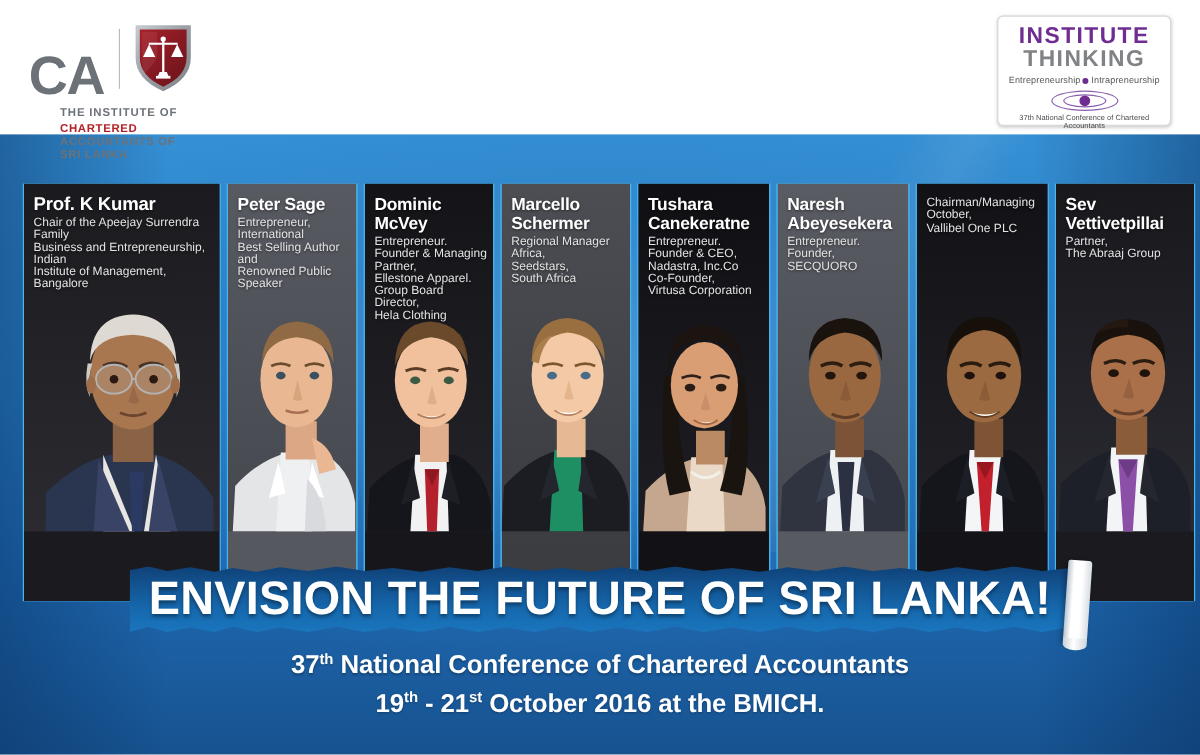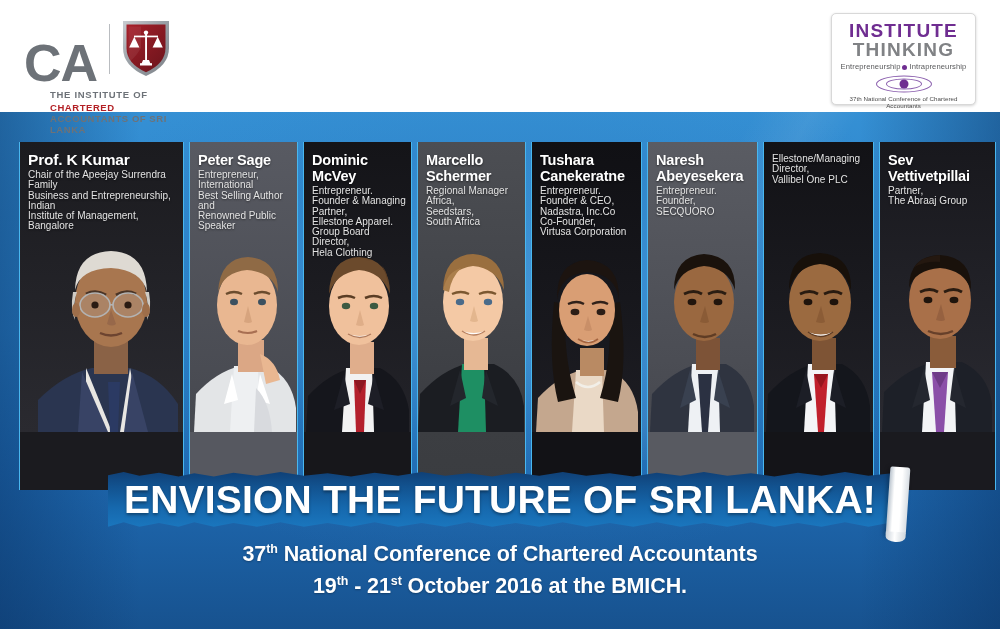--- a/index.html
+++ b/index.html
@@ -33,21 +33,21 @@
     display: flex;
     align-items: flex-start;
   }
   .ca-mark {
     display: flex;
     align-items: center;
     height: 52px;
   }
   .ca-letters {
     font-family: "Liberation Sans", sans-serif;
-    font-size: 52px;
+    font-size: 45px;
     font-weight: bold;
     color: #6d7278;
     letter-spacing: -1px;
     line-height: 46px;
     margin-top: 28px;
   }
   .ca-divider {
     width: 1px;
     height: 50px;
     background: #b9bcc0;
@@ -180,20 +180,21 @@
     display: flex;
     gap: 7px;
     z-index: 4;
   }
   .panel {
     position: relative;
     height: 348px;
     overflow: hidden;
     flex: 0 0 auto;
     box-shadow: -1px 0 0 #49b7ef, 1px 0 0 #49b7ef;
+    margin-top: 11px;
   }
   .panel.w-a { width: 163px; }
   .panel.w-b { width: 107px; }
   .panel.w-c { width: 109px; }
 
   .panel .bg-dark {
     position: absolute;
     inset: 0;
     background: #1a1a1e;
   }
@@ -649,21 +650,21 @@
           <path d="M36 152 q10 -5 18 0" stroke="#291b10" stroke-width="2.8" fill="none"></path>
           <path d="M60 152 q10 -5 18 0" stroke="#291b10" stroke-width="2.8" fill="none"></path>
           <ellipse cx="44" cy="160" rx="4.4" ry="3.2" fill="#1e130c"></ellipse>
           <ellipse cx="70" cy="160" rx="4.4" ry="3.2" fill="#1e130c"></ellipse>
           <path d="M57 164 L52 180 q6 2 9 0 Z" fill="#8b5c36"></path>
           <path d="M44 190 q13 9 25 0 q-12 5 -25 0 Z" fill="#ffffff"></path>
           <path d="M44 190 q13 9 25 0" stroke="#603c23" stroke-width="1.5" fill="none"></path>
         </svg>
       </div>
       <div class="info">
-        <div class="sp-role" style="white-space:pre-line">Ellestone/Managing Director,
+        <div class="sp-role" style="white-space:pre-line">Chairman/Managing October,
 Vallibel One PLC</div>
       </div>
     </div>
 
     <div class="panel w-a" style="width:115px">
       <div class="bg-dark" style="background:#1a1a1f"></div>
       <div class="portrait">
         <svg width="115" height="290" viewBox="0 0 115 290" preserveAspectRatio="none">
           <defs>
               <linearGradient id="p8bg" x1="0" y1="0" x2="0" y2="1">

